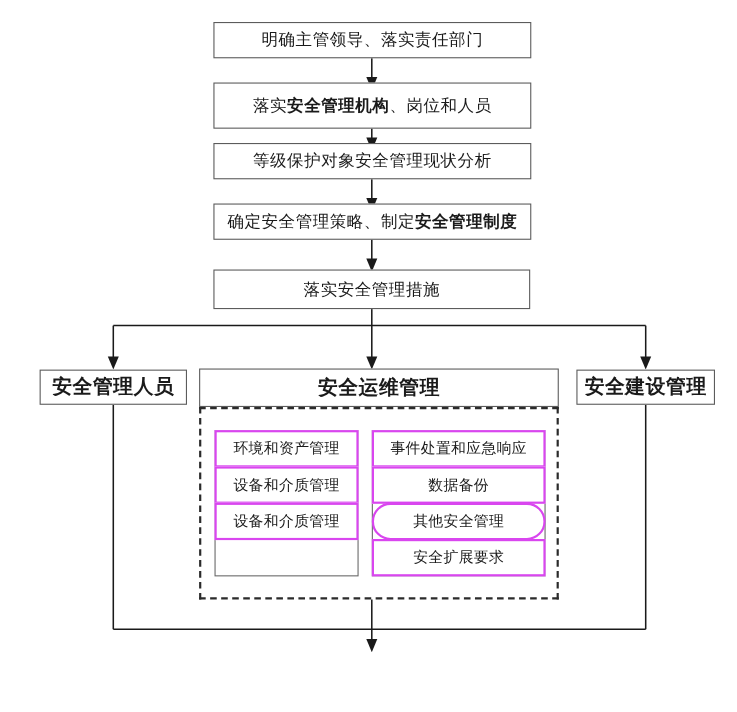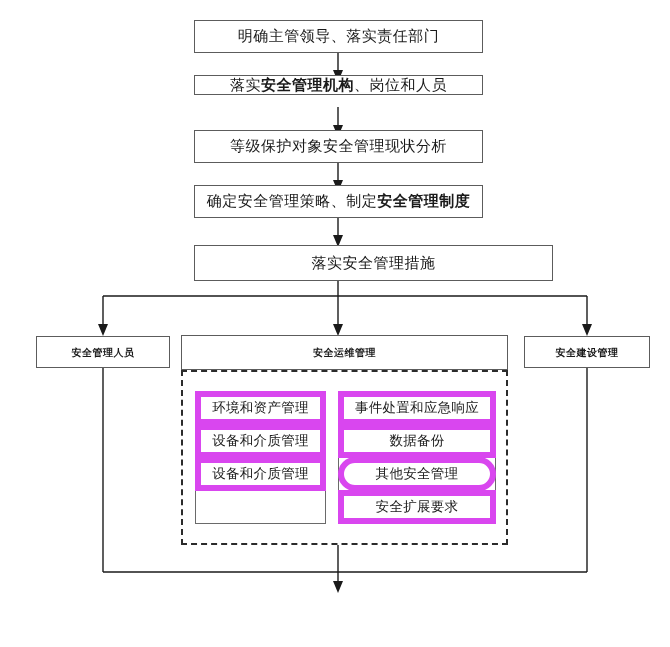--- a/index.html
+++ b/index.html
@@ -28,26 +28,26 @@
     justify-content: center;
     text-align: center;
     color: #1a1a1a;
     font-size: 15px;
     line-height: 1.1;
     letter-spacing: 0.5px;
     white-space: nowrap;
   }
   .node .txt { display: inline-block; }
   .node .b { font-weight: bold; }
-  .node.header-node { font-weight: bold; font-size: 10px; text-align: center; }
+  .node.header-node { font-weight: bold; font-size: 18px; text-align: center; }
   .subnode {
     position: absolute;
     box-sizing: border-box;
     background: #ffffff;
-    border: 6px solid #d946ef;
+    border: 2px solid #d946ef;
     display: flex;
     align-items: center;
     justify-content: center;
     text-align: center;
     color: #1a1a1a;
     font-size: 13.5px;
     letter-spacing: 0.3px;
     white-space: nowrap;
   }
   .dashbox {
@@ -118,33 +118,33 @@
     <line x1="103" y1="572" x2="587" y2="572"></line>
 
     <line x1="338" y1="572" x2="338" y2="585"></line>
     <polygon points="338,593 333,581 343,581"></polygon>
   </svg>
 
   <div class="node" style="left:194px; top:20px; width:289px; height:33px;">
     <span class="txt">明确主管领导、落实责任部门</span>
   </div>
 
-  <div class="node" style="left:194px; top:75px; width:289px; height:20px;">
+  <div class="node" style="left:194px; top:75px; width:289px; height:42px;">
     <span class="txt"><span>落实</span><span class="b">安全管理机构</span><span>、岗位和人员</span></span>
   </div>
 
   <div class="node" style="left:194px; top:130px; width:289px; height:33px;">
     <span class="txt">等级保护对象安全管理现状分析</span>
   </div>
 
   <div class="node" style="left:194px; top:185px; width:289px; height:33px;">
     <span class="txt"><span>确定安全管理策略、制定</span><span class="b">安全管理制度</span></span>
   </div>
 
-  <div class="node" style="left:194px; top:245px; width:359px; height:36px;">
+  <div class="node" style="left:194px; top:245px; width:288px; height:36px;">
     <span class="txt">落实安全管理措施</span>
   </div>
 
   <div class="node header-node" style="left:36px; top:336px; width:134px; height:32px;">
     <span class="txt">安全管理人员</span>
   </div>
 
   <div class="node header-node" style="left:181px; top:335px; width:327px; height:35px;">
     <span class="txt">安全运维管理</span>
   </div>

